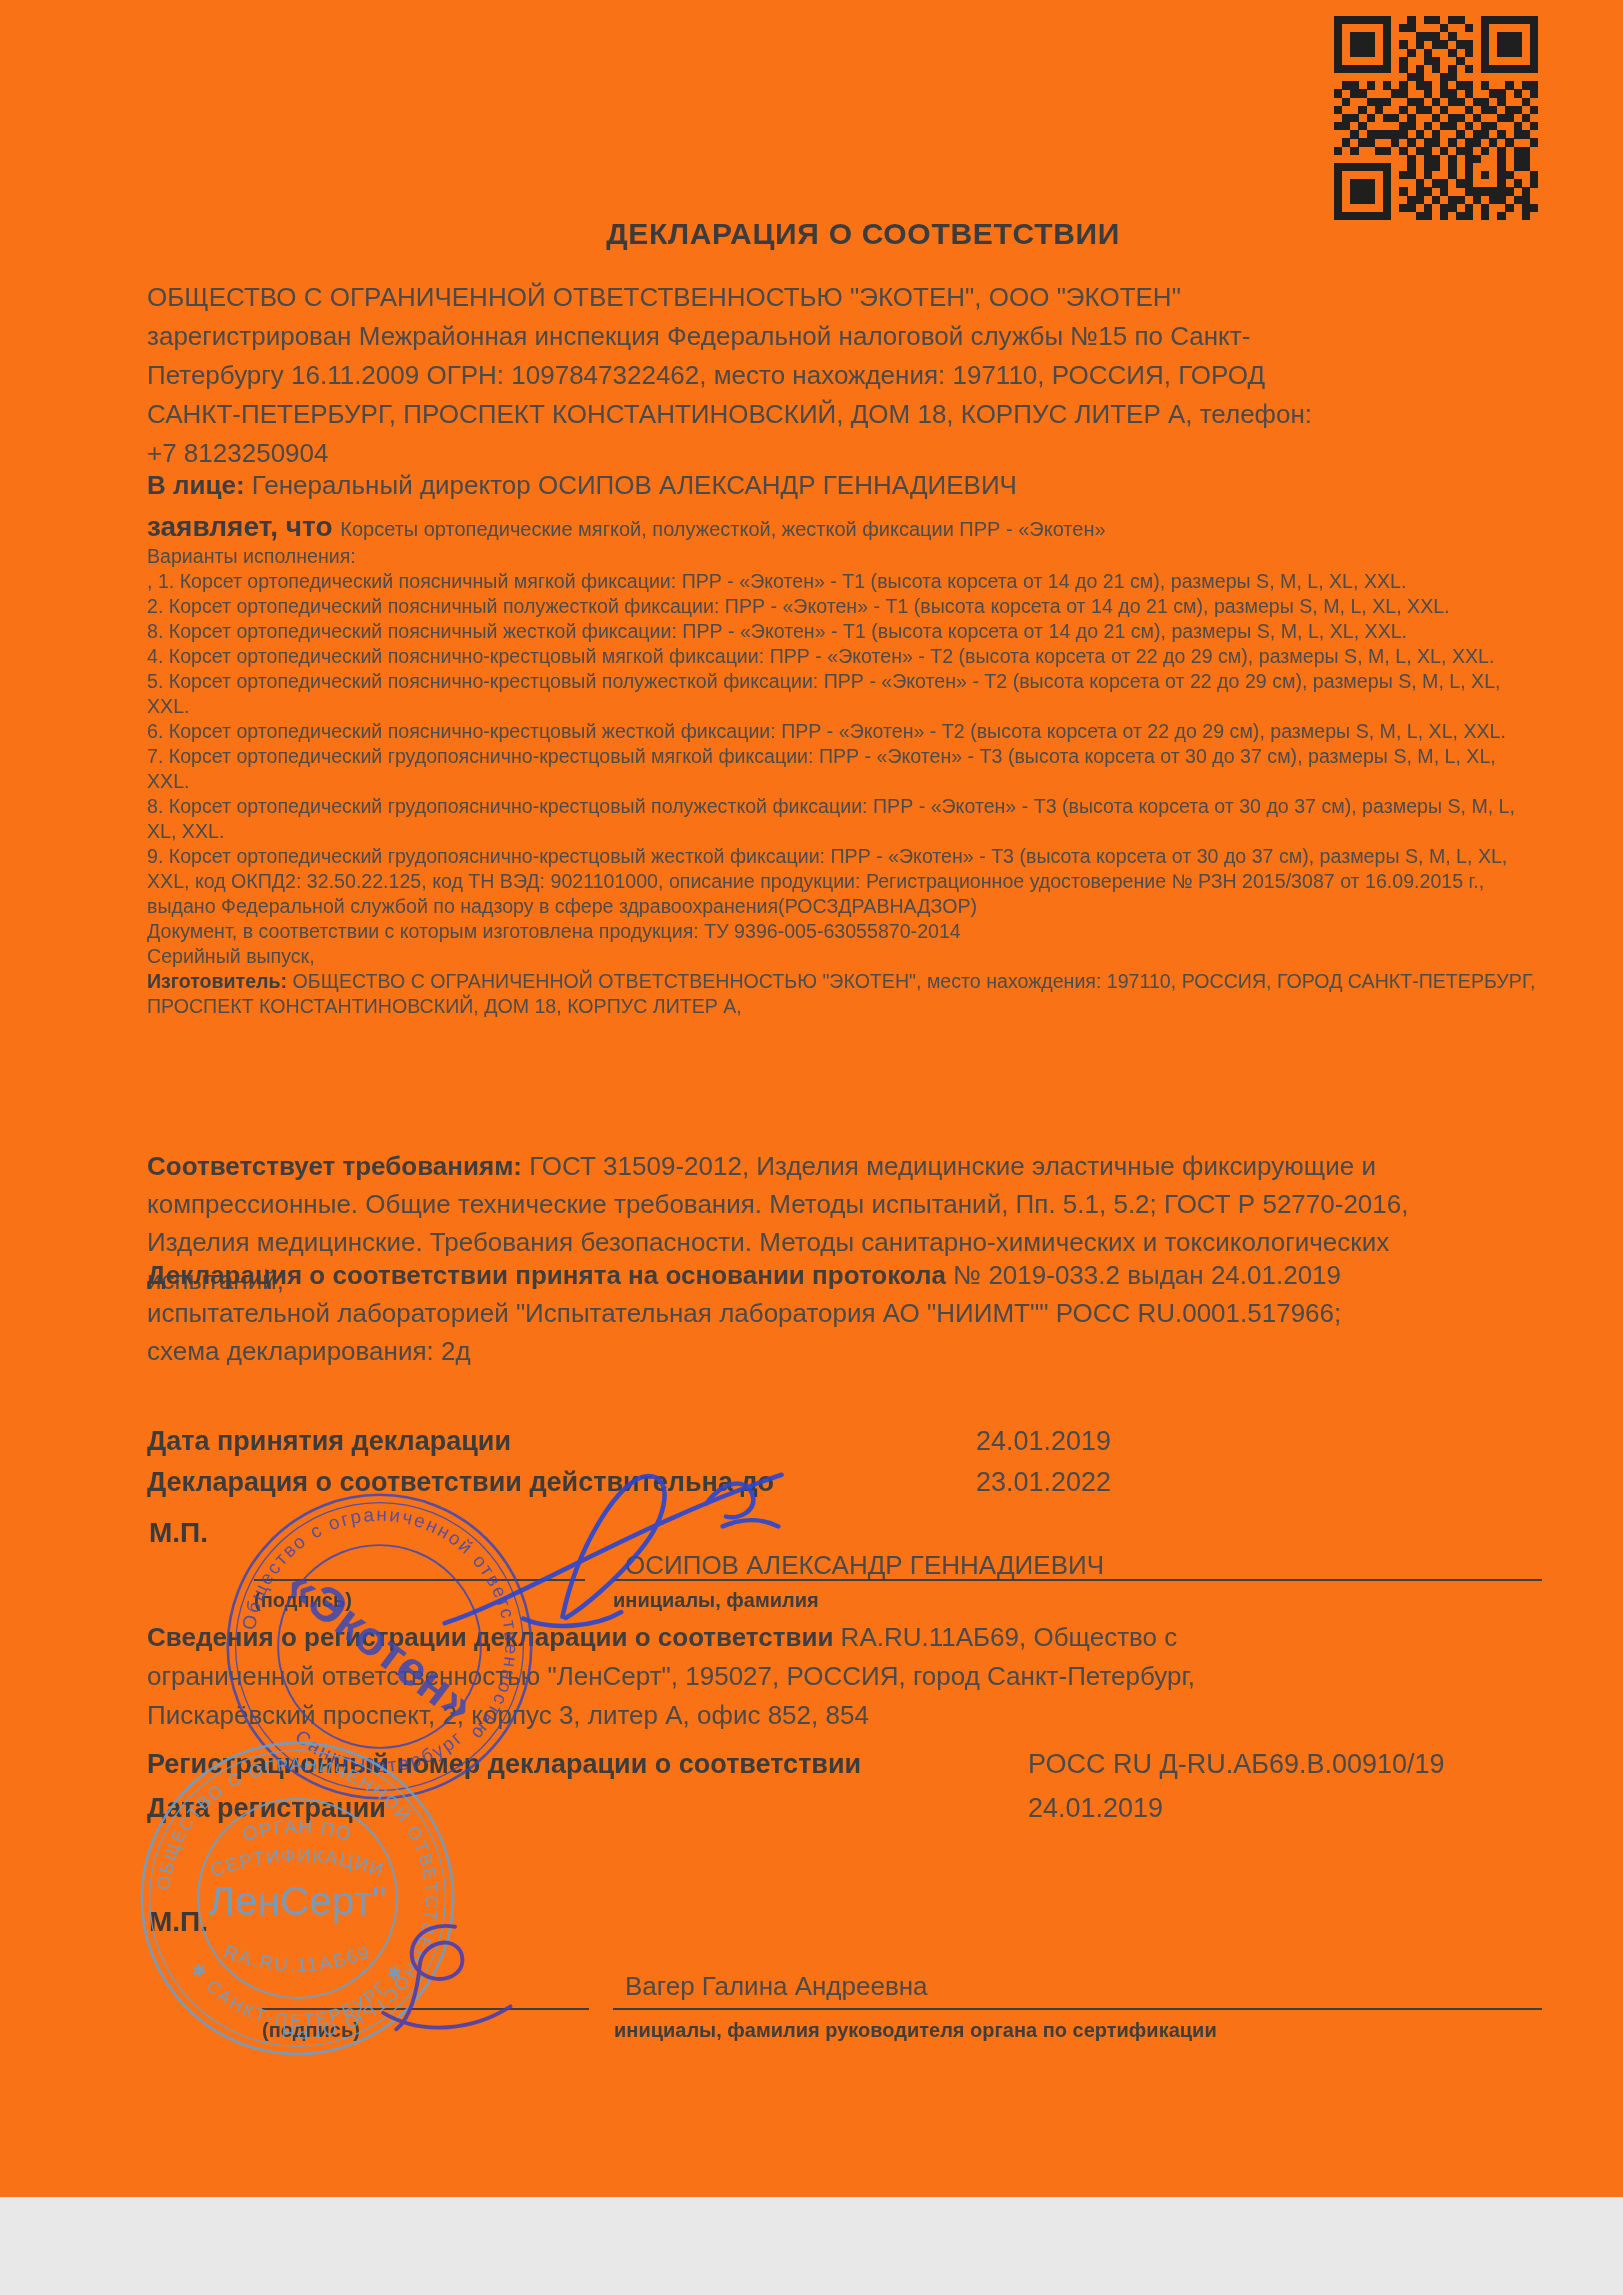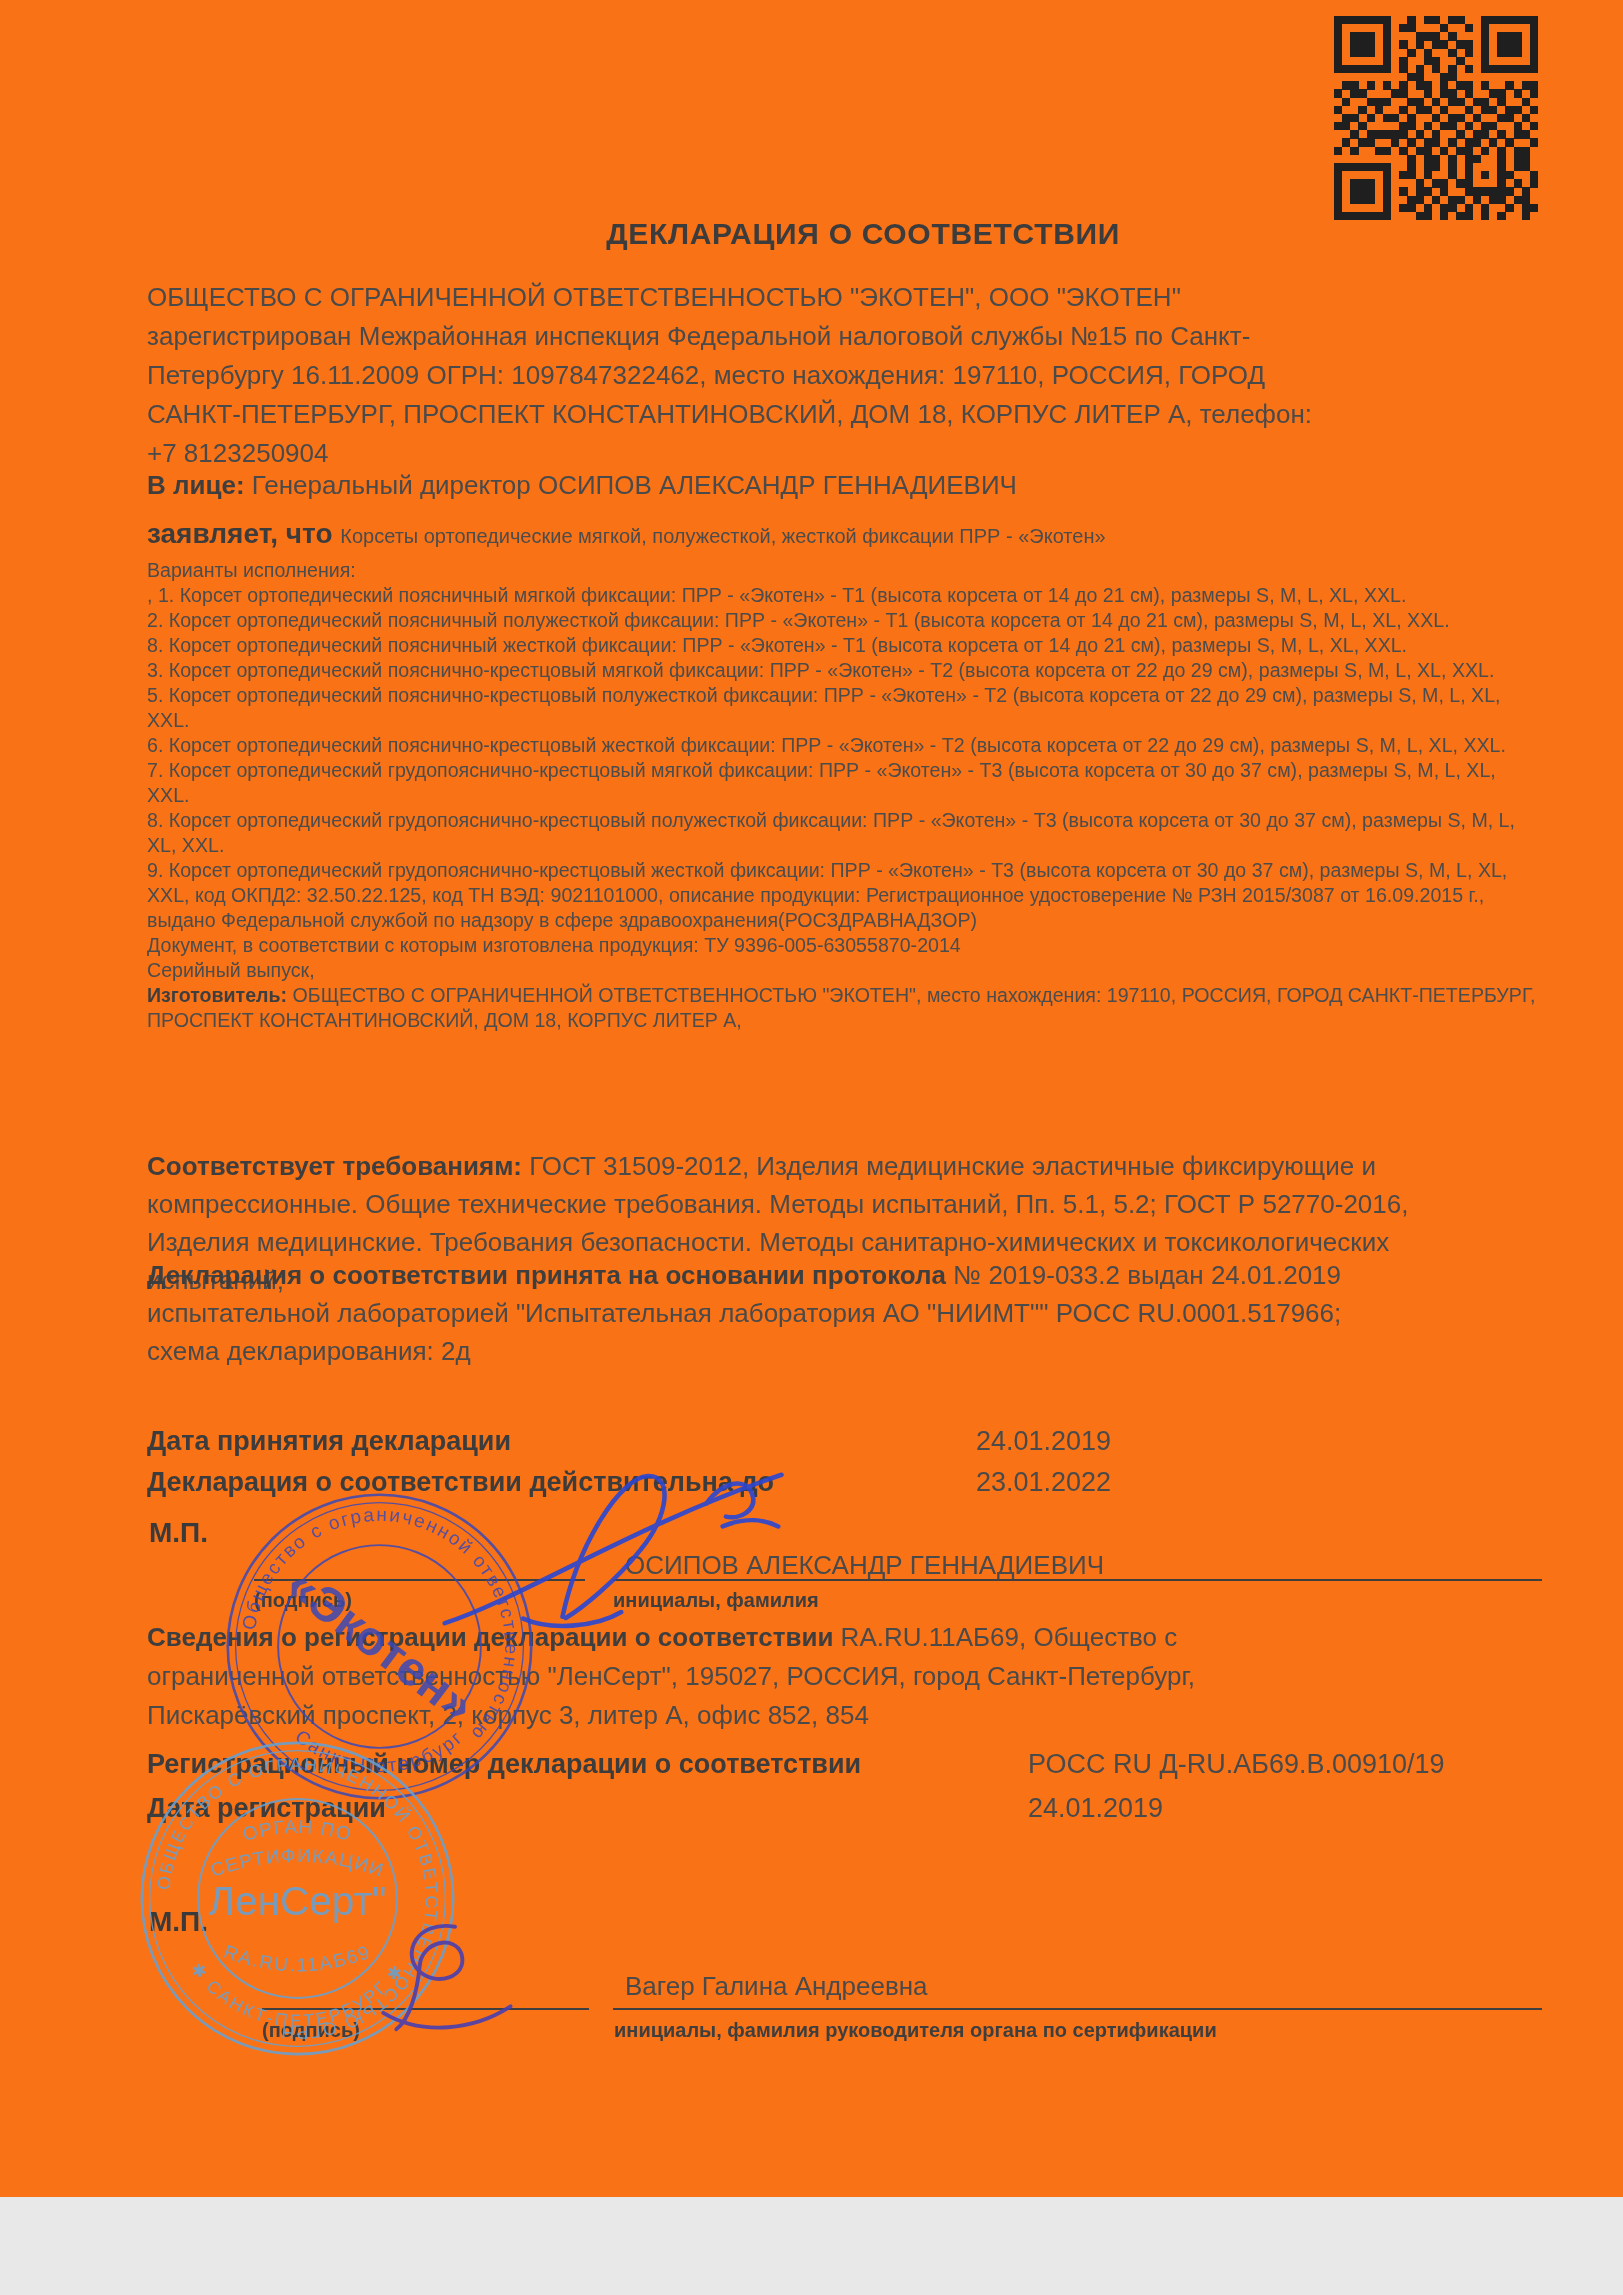--- a/index.html
+++ b/index.html
@@ -367,27 +367,27 @@
 
   <div class="abs content-l txt" style="top:278px;">ОБЩЕСТВО С ОГРАНИЧЕННОЙ ОТВЕТСТВЕННОСТЬЮ "ЭКОТЕН", ООО "ЭКОТЕН"
 зарегистрирован Межрайонная инспекция Федеральной налоговой службы №15 по Санкт-
 Петербургу 16.11.2009 ОГРН: 1097847322462, место нахождения: 197110, РОССИЯ, ГОРОД
 САНКТ-ПЕТЕРБУРГ, ПРОСПЕКТ КОНСТАНТИНОВСКИЙ, ДОМ 18, КОРПУС ЛИТЕР А, телефон:
 +7 8123250904</div>
 
   <div class="abs content-l txt" style="top:466px;"><span class="b">В лице:</span><span> Генеральный директор ОСИПОВ АЛЕКСАНДР ГЕННАДИЕВИЧ</span></div>
 
   <div class="abs content-l" style="top:518px;">
-    <div style="line-height:31px;"><span class="declare-lead">заявляет, что </span><span class="declare-prod">Корсеты ортопедические мягкой, полужесткой, жесткой фиксации ПРР - «Экотен»</span></div>
+    <div style="line-height:18px;"><span class="declare-lead">заявляет, что </span><span class="declare-prod">Корсеты ортопедические мягкой, полужесткой, жесткой фиксации ПРР - «Экотен»</span></div>
     <div class="small" style="margin-top:2.6px;">Варианты исполнения:</div>
     <div>
         <div class="small">, 1. Корсет ортопедический поясничный мягкой фиксации: ПРР - «Экотен» - Т1 (высота корсета от 14 до 21 см), размеры S, M, L, XL, XXL.</div>
         <div class="small">2. Корсет ортопедический поясничный полужесткой фиксации: ПРР - «Экотен» - Т1 (высота корсета от 14 до 21 см), размеры S, M, L, XL, XXL.</div>
         <div class="small">8. Корсет ортопедический поясничный жесткой фиксации: ПРР - «Экотен» - Т1 (высота корсета от 14 до 21 см), размеры S, M, L, XL, XXL.</div>
-        <div class="small">3. Корсет ортопедический пояснично-крестцовый мягкой фиксации: ПРР - «Экотен» - Т2 (высота корсета от 22 до 29 см), размеры S, M, L, XL, XXL.</div>
+        <div class="small">4. Корсет ортопедический пояснично-крестцовый мягкой фиксации: ПРР - «Экотен» - Т2 (высота корсета от 22 до 29 см), размеры S, M, L, XL, XXL.</div>
         <div class="small">5. Корсет ортопедический пояснично-крестцовый полужесткой фиксации: ПРР - «Экотен» - Т2 (высота корсета от 22 до 29 см), размеры S, M, L, XL, XXL.</div>
         <div class="small">6. Корсет ортопедический пояснично-крестцовый жесткой фиксации: ПРР - «Экотен» - Т2 (высота корсета от 22 до 29 см), размеры S, M, L, XL, XXL.</div>
         <div class="small">7. Корсет ортопедический грудопояснично-крестцовый мягкой фиксации: ПРР - «Экотен» - Т3 (высота корсета от 30 до 37 см), размеры S, M, L, XL, XXL.</div>
         <div class="small">8. Корсет ортопедический грудопояснично-крестцовый полужесткой фиксации: ПРР - «Экотен» - Т3 (высота корсета от 30 до 37 см), размеры S, M, L, XL, XXL.</div>
         <div class="small">9. Корсет ортопедический грудопояснично-крестцовый жесткой фиксации: ПРР - «Экотен» - Т3 (высота корсета от 30 до 37 см), размеры S, M, L, XL, XXL, код ОКПД2: 32.50.22.125, код ТН ВЭД: 9021101000, описание продукции: Регистрационное удостоверение № РЗН 2015/3087 от 16.09.2015 г., выдано Федеральной службой по надзору в сфере здравоохранения(РОСЗДРАВНАДЗОР)</div>
       </div>
     <div class="small">Документ, в соответствии с которым изготовлена продукция: ТУ 9396-005-63055870-2014</div>
     <div class="small">Серийный выпуск,</div>
     <div class="small"><span class="b">Изготовитель: </span><span>ОБЩЕСТВО С ОГРАНИЧЕННОЙ ОТВЕТСТВЕННОСТЬЮ "ЭКОТЕН", место нахождения: 197110, РОССИЯ, ГОРОД САНКТ-ПЕТЕРБУРГ, ПРОСПЕКТ КОНСТАНТИНОВСКИЙ, ДОМ 18, КОРПУС ЛИТЕР А,</span></div>
   </div>

